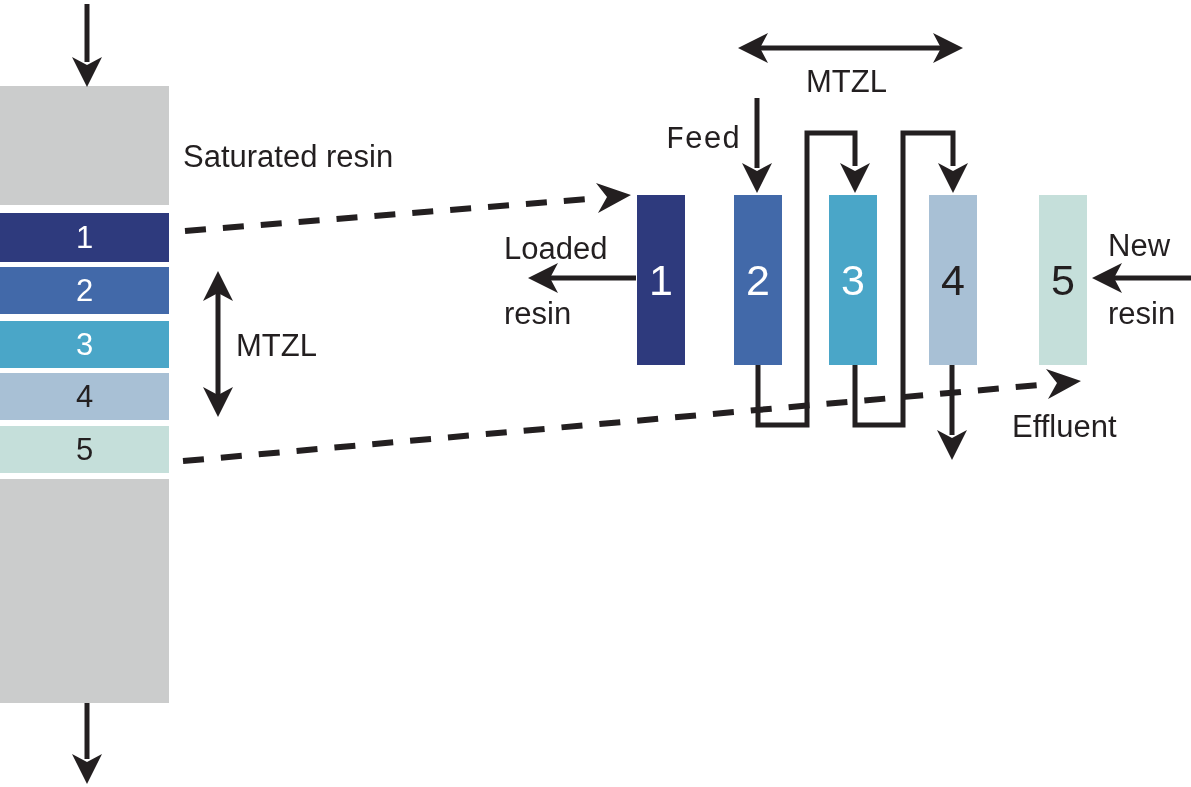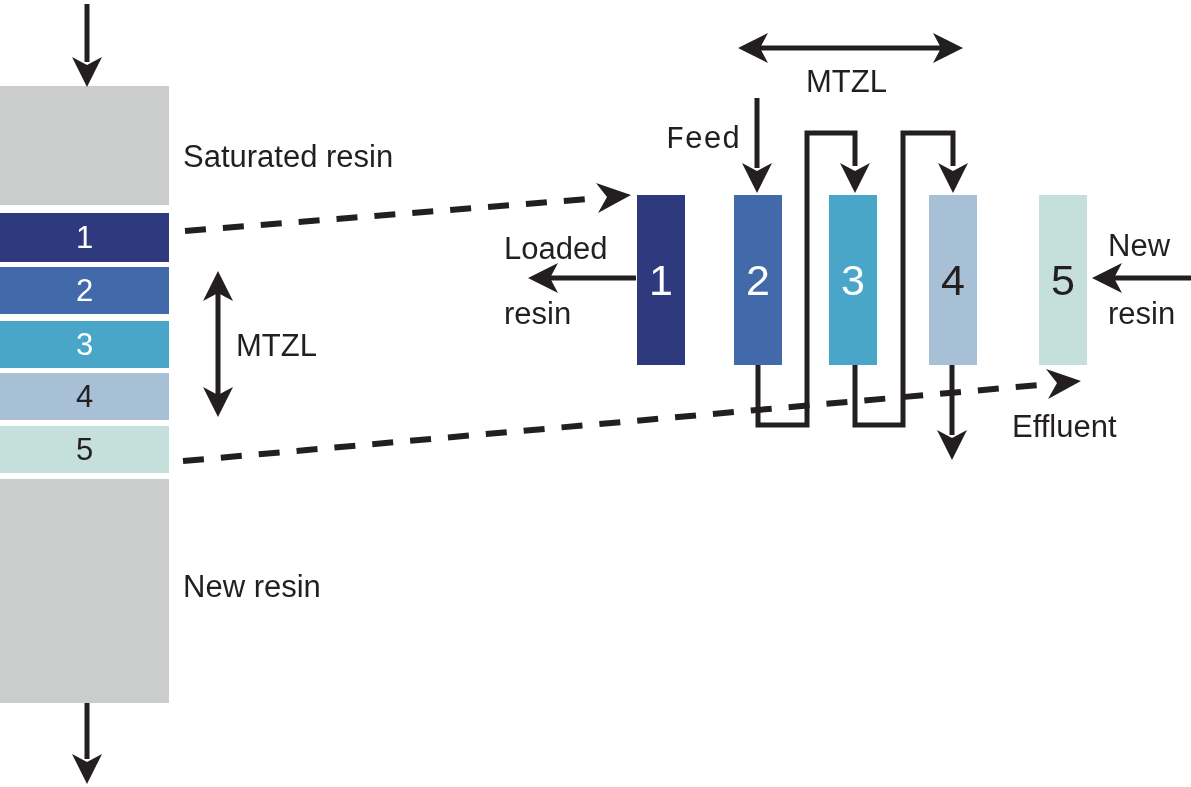--- a/index.html
+++ b/index.html
@@ -39,21 +39,20 @@
     <span class="seg-num" style="color: rgb(35, 31, 32);">4</span>
   </div>
   <div class="seg" style="top: 426px; height: 47px; background-color: rgb(197, 223, 218);">
     <span class="seg-num" style="color: rgb(35, 31, 32);">5</span>
   </div>
 
   <div class="block" style="left: 0px; top: 479px; width: 169px; height: 224px; background-color: rgb(203, 204, 204);"></div>
 
   <div class="lbl" style="left:183px; top:141px;">Saturated resin</div>
   <div class="lbl" style="left:236px; top:330px;">MTZL</div>
-  <div class="lbl" style="left:183px; top:571px;">New resin</div>
 
   <div class="col" style="left: 637px; background-color: rgb(46, 58, 125);">
     <span class="col-num" style="color: rgb(255, 255, 255);">1</span>
   </div>
   <div class="col" style="left: 734px; background-color: rgb(66, 105, 169);">
     <span class="col-num" style="color: rgb(255, 255, 255);">2</span>
   </div>
   <div class="col" style="left: 829px; background-color: rgb(74, 166, 200);">
     <span class="col-num" style="color: rgb(255, 255, 255);">3</span>
   </div>

